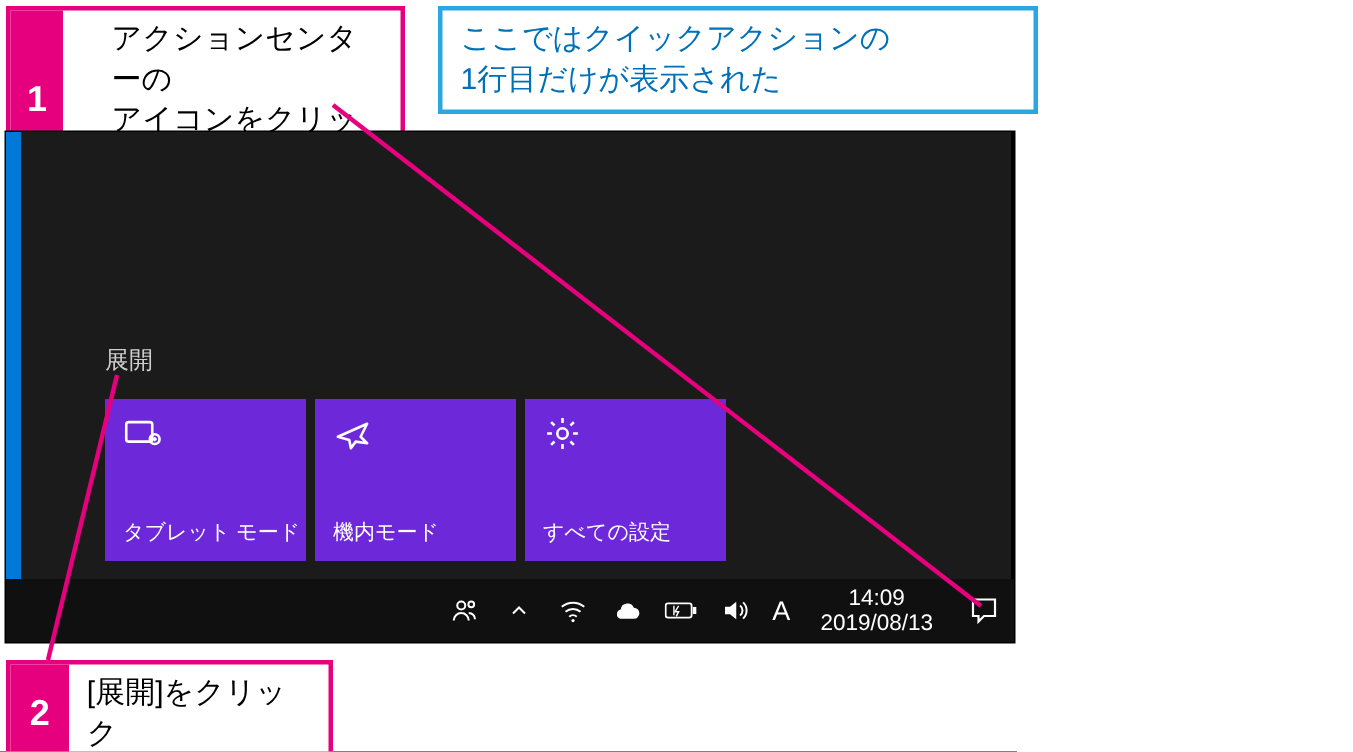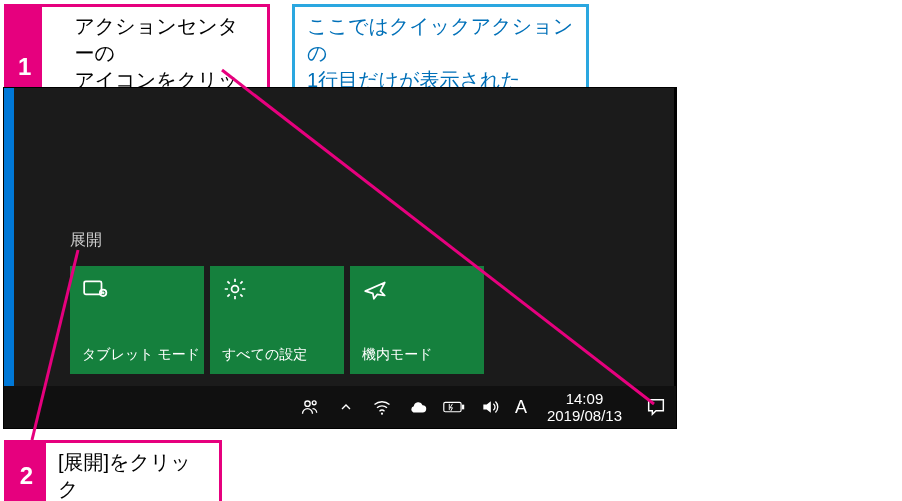--- a/index.html
+++ b/index.html
@@ -74,21 +74,21 @@
   .qa-row {
     position: absolute;
     left: 56px;
     top: 178px;
     display: flex;
     gap: 6px;
   }
   .qa-tile {
     width: 134px;
     height: 108px;
-    background: #15803d;
+    background: #6d28d9;
     color: #fff;
     padding: 10px 10px 8px 14px;
     position: relative;
     cursor: pointer;
   }
   .qa-tile .icon {
     position: absolute;
     top: 10px; left: 12px;
     width: 26px; height: 26px;
   }
@@ -140,21 +140,21 @@
 </style>
 </head>
 <body>
 
 <div class="callout magenta" style="left:4px; top:4px; width:266px;">
   <div class="num">1</div>
   <div class="txt" style="white-space:pre-line;padding-left:32px;">アクションセンターの
 アイコンをクリック</div>
 </div>
 
-<div class="callout blue" style="left:292px; top:4px; width:297px;">
+<div class="callout blue" style="left:292px; top:4px; width:400px;">
   <div class="txt" style="white-space:pre-line;">ここではクイックアクションの
 1行目だけが表示された</div>
 </div>
 
 <div class="shot">
   <div class="blue-edge"></div>
   <div class="action-center">
 
     <div class="expand-link">展開</div>
 
@@ -167,37 +167,37 @@
             <circle cx="19.5" cy="15.5" r="3" fill="none"></circle>
             <path d="M19.5 14.2 v2.6 M18.2 15.5 h2.6" stroke-width="1.2"></path>
           </svg>
         </span>
         <span class="label">タブレット モード</span>
       </div>
 
 
       <div class="qa-tile">
         <span class="icon">
+          <svg viewBox="0 0 24 24" width="26" height="26" fill="none" stroke="#fff" stroke-width="1.6" stroke-linejoin="round">
+            <path d="M3 14 L21 6 L17 14 L21 18 L14 17 L11 21 L10 16 L3 14 Z"></path>
+          </svg>
+        </span>
+        <span class="label">機内モード</span>
+      </div>
+
+      <div class="qa-tile">
+        <span class="icon">
           <svg viewBox="0 0 24 24" width="26" height="26" fill="none" stroke="#fff" stroke-width="1.6">
             <circle cx="12" cy="12" r="3.2"></circle>
             <path d="M12 2.5v3M12 18.5v3M2.5 12h3M18.5 12h3M5 5l2.1 2.1M16.9 16.9L19 19M19 5l-2.1 2.1M7.1 16.9L5 19"></path>
           </svg>
         </span>
         <span class="label">すべての設定</span>
       </div>
 
-      <div class="qa-tile">
-        <span class="icon">
-          <svg viewBox="0 0 24 24" width="26" height="26" fill="none" stroke="#fff" stroke-width="1.6" stroke-linejoin="round">
-            <path d="M3 14 L21 6 L17 14 L21 18 L14 17 L11 21 L10 16 L3 14 Z"></path>
-          </svg>
-        </span>
-        <span class="label">機内モード</span>
-      </div>
-
     </div>
   </div>
 
   <div class="taskbar">
     <div class="spacer"></div>
 
     <span class="tray-icon">
       <svg viewBox="0 0 24 24" width="20" height="20" fill="none" stroke="#fff" stroke-width="1.6">
         <circle cx="9" cy="8" r="3.2"></circle>
         <path d="M3 20c0-3.3 2.7-6 6-6s6 2.7 6 6"></path>

